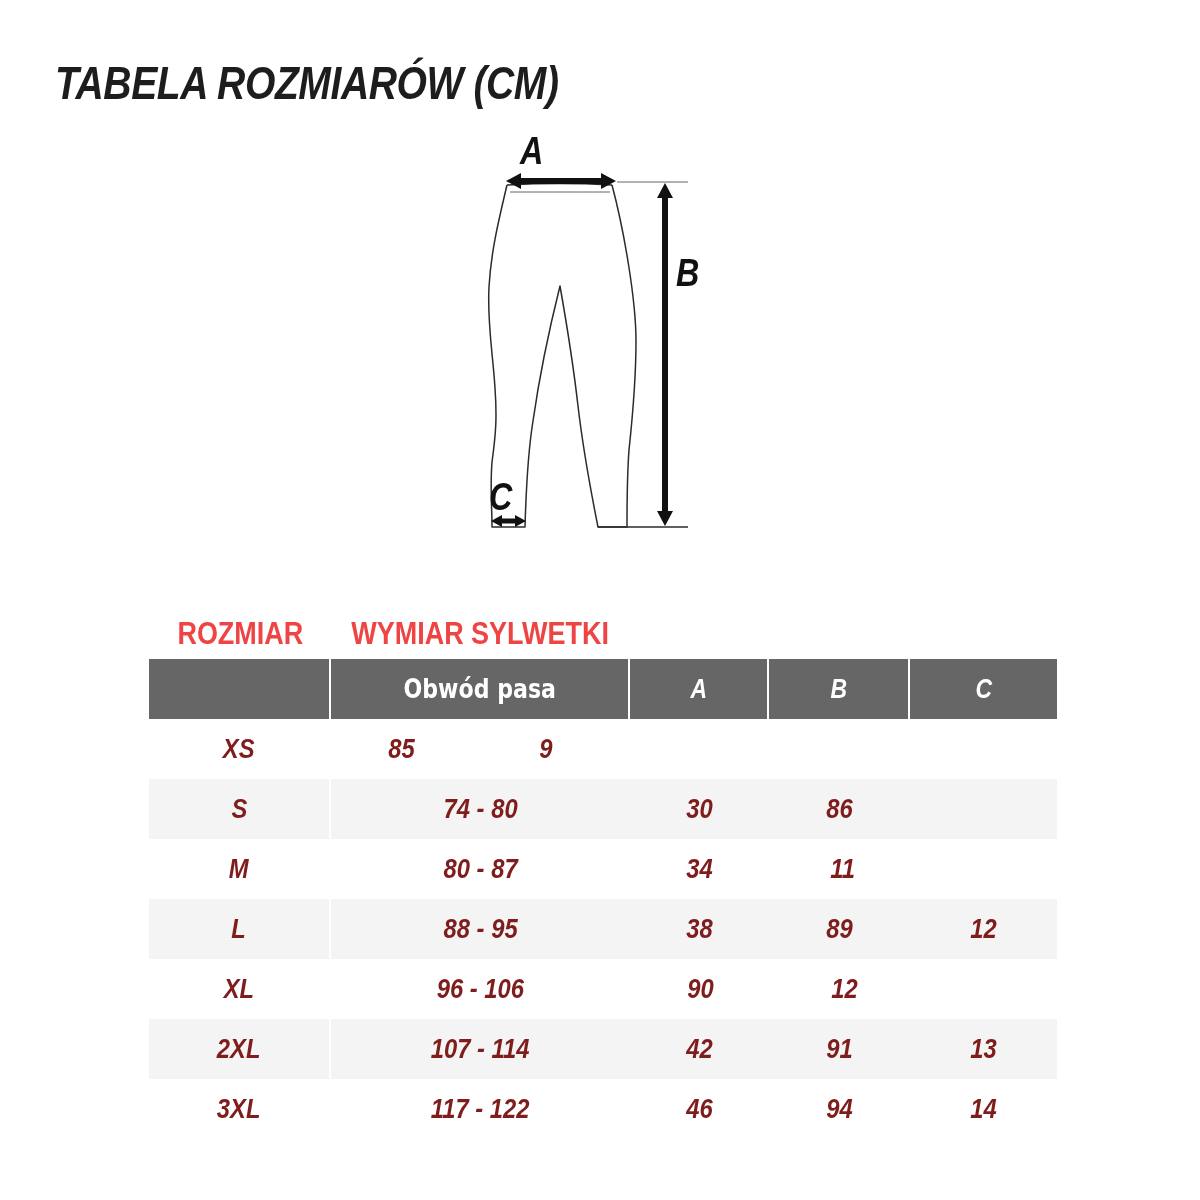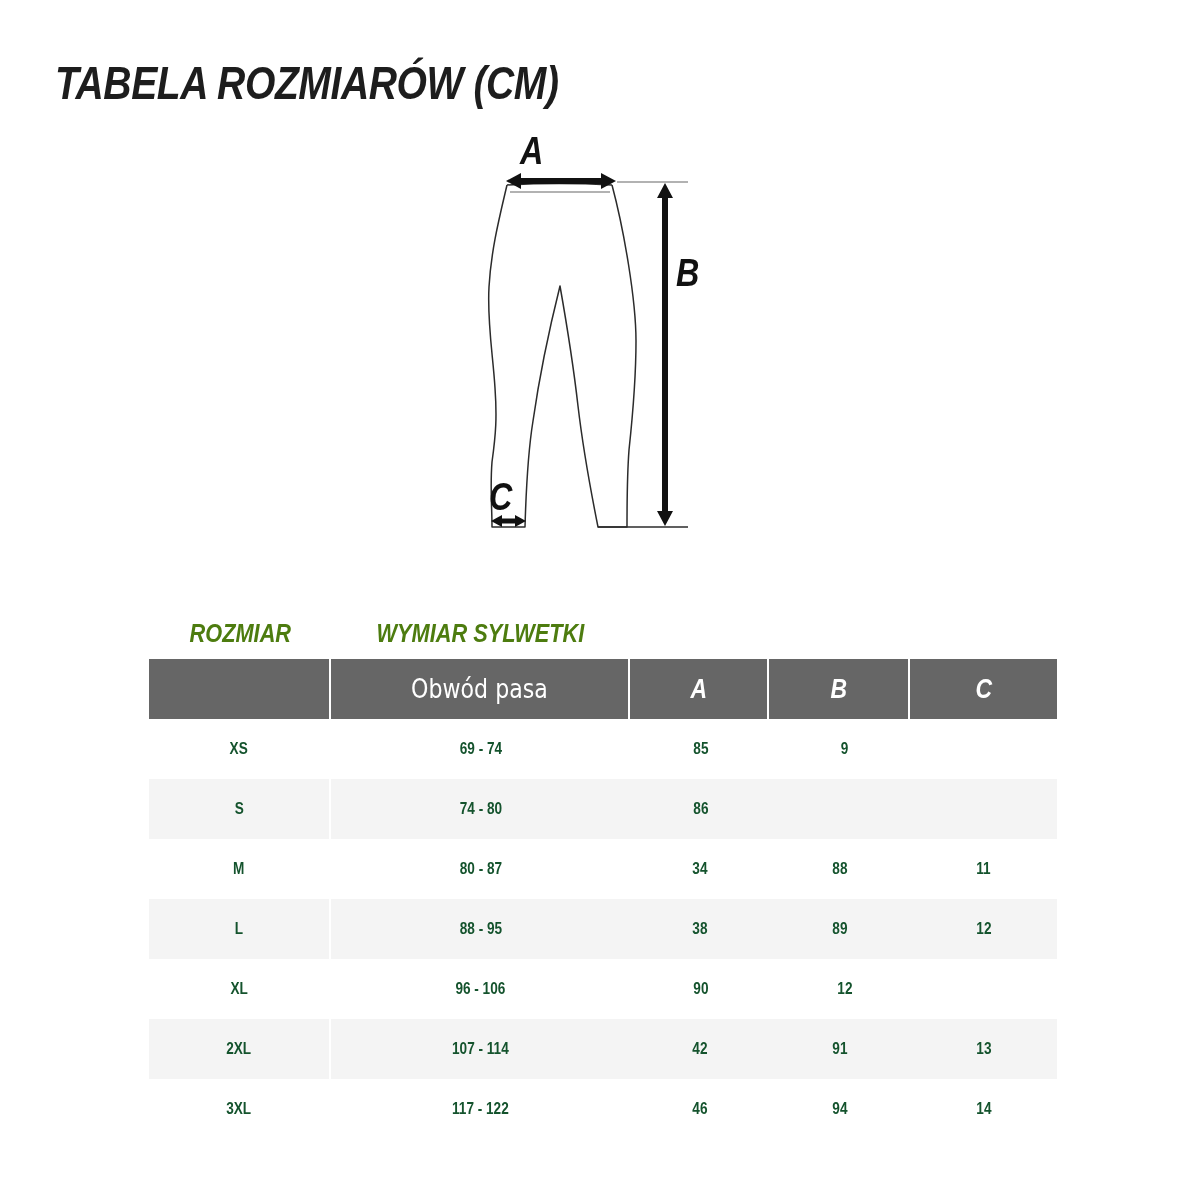--- a/index.html
+++ b/index.html
@@ -20,44 +20,44 @@
     position:absolute;font-size:38px;font-weight:700;font-style:italic;color:#111;
     transform:scaleX(0.85);transform-origin:center;white-space:nowrap;
   }
   .label-a{left:518px;top:130px;}
   .label-b{left:674px;top:252px;}
   .label-c{left:487px;top:476px;}
   
   .table-wrap{position:absolute;left:149px;top:608px;width:908px;}
   .grp-row{display:flex;height:51px;align-items:center;}
   .grp{
-    text-align:center;font-size:25px;font-weight:700;font-style:italic;color:#4d7c0f;
+    text-align:center;font-size:31px;font-weight:700;color:#ef4444;
   }
   .grp-inner{display:inline-block;transform:scaleX(0.87);white-space:nowrap;}
   .g1{width:182px;}
   .g2{width:299px;}
   .g3{width:427px;}
   .hdr-row{display:flex;height:60px;background:#666666;}
   .hdr-cell{
     display:flex;align-items:center;justify-content:center;box-sizing:border-box;
     color:#ffffff;border-right:2px solid #ffffff;
   }
   .hdr-cell:last-child{border-right:none;}
   .hdr-abc{font-size:27px;font-weight:700;font-style:italic;}
-  .hdr-waist{font-size:26px;font-weight:400;font-style:normal;font-family:"DejaVu Sans",sans-serif;}
+  .hdr-waist{font-size:26px;font-weight:700;font-style:normal;font-family:"DejaVu Sans",sans-serif;}
   .c1{width:182px;}
   .c2{width:299px;}
   .c3{width:139px;}
   .c4{width:141px;}
   .c5{width:147px;}
   .body-row{display:flex;height:60px;}
   .body-row.stripe{background:#f4f4f4;}
   .cell{
     display:flex;align-items:center;justify-content:center;box-sizing:border-box;
-    font-size:16px;font-weight:700;color:#14532d;
+    font-size:28px;font-weight:700;font-style:italic;color:#7f1d1d;
   }
   .body-row .c1{border-right:2px solid #ffffff;}
   .cond{display:inline-block;transform:scaleX(0.85);white-space:nowrap;}
 </style>
 </head>
 <body>
 
 <div class="page">
 
   <h1 class="title">TABELA ROZMIARÓW (CM)</h1>
@@ -130,55 +130,52 @@
         </div>
       <div class="hdr-cell c5 hdr-abc">
           <span class="cond">C</span>
         </div>
     </div>
 
     <div class="body-row">
       <div class="cell c1">
           <span class="cond">XS</span>
         </div>
-      <div class="cell c2">
-          <span class="cond">69 - 74</span>
-        </div>
       <div class="cell c4">
           <span class="cond">85</span>
         </div>
       <div class="cell c5">
           <span class="cond">9</span>
         </div>
     </div>
 
     <div class="body-row stripe">
       <div class="cell c1">
           <span class="cond">S</span>
         </div>
       <div class="cell c2">
           <span class="cond">74 - 80</span>
         </div>
+      <div class="cell c3">
+          <span class="cond">30</span>
+        </div>
       <div class="cell c4">
           <span class="cond">86</span>
         </div>
     </div>
 
     <div class="body-row">
       <div class="cell c1">
           <span class="cond">M</span>
         </div>
       <div class="cell c2">
           <span class="cond">80 - 87</span>
         </div>
       <div class="cell c3">
           <span class="cond">34</span>
-        </div>
-      <div class="cell c4">
-          <span class="cond">88</span>
         </div>
       <div class="cell c5">
           <span class="cond">11</span>
         </div>
     </div>
 
     <div class="body-row stripe">
       <div class="cell c1">
           <span class="cond">L</span>
         </div>

